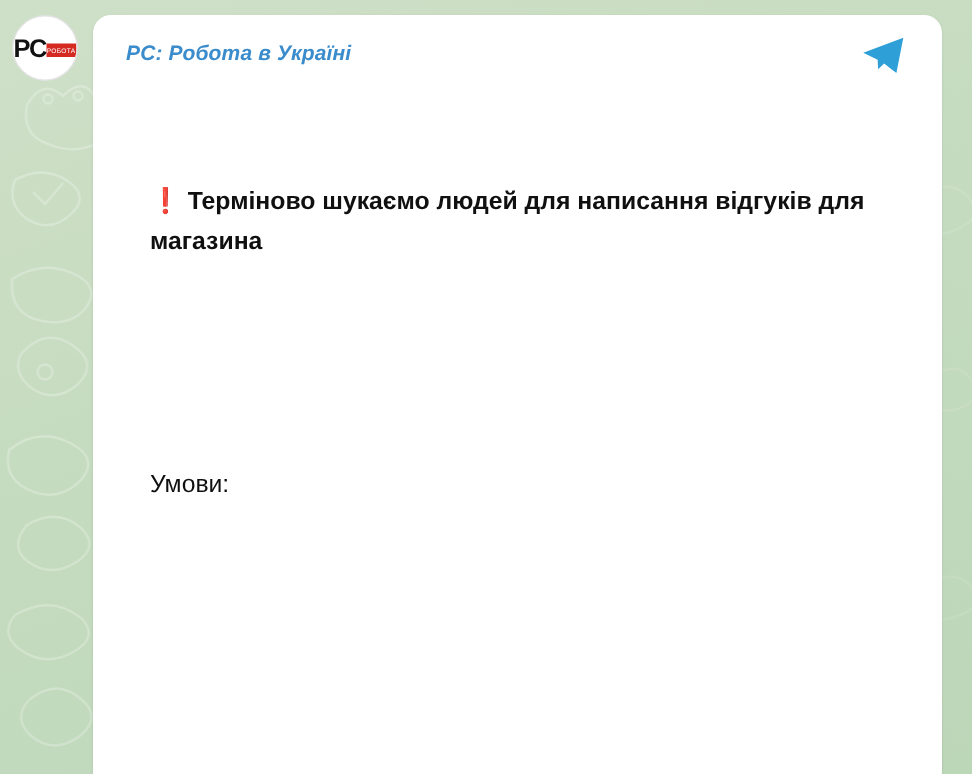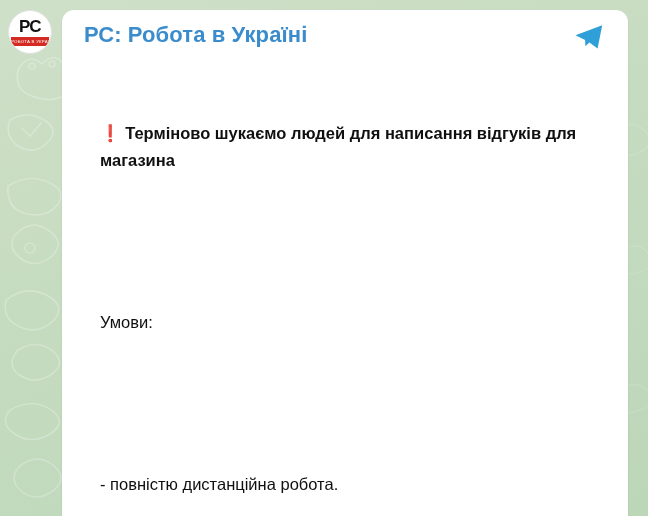--- a/index.html
+++ b/index.html
@@ -37,21 +37,21 @@
     left: 8px;
     top: 10px;
     width: 44px;
     height: 44px;
     border-radius: 50%;
     background: #ffffff;
     border: 1px solid #e2e2e2;
     display: flex;
     align-items: center;
     justify-content: center;
-    flex-direction: column;
+    flex-direction: row;
     box-sizing: border-box;
     overflow: hidden;
   }
   .avatar .av-top {
     font-size: 17px;
     font-weight: bold;
     color: #111111;
     line-height: 17px;
     letter-spacing: -0.5px;
   }
@@ -81,25 +81,26 @@
     box-sizing: border-box;
     padding: 14px 22px 12px 22px;
     box-shadow: 0 1px 2px rgba(0,0,0,0.10);
   }
   .bubble-head {
     display: flex;
     align-items: flex-start;
     justify-content: space-between;
   }
   .channel-name {
-    font-size: 22px;
+    font-size: 14px;
     font-weight: bold;
     color: #3a8ccc;
     line-height: 22px;
     letter-spacing: 0.1px;
+    font-style: italic;
   }
   .tg-icon {
     flex: 0 0 auto;
     margin-top: 0px;
     margin-right: 2px;
   }
   .body-text {
     margin-top: 12px;
     font-size: 16.5px;
     line-height: 27px;
@@ -169,21 +170,20 @@
           <path d="M11.4 22.2 L11.1 15.9 L24.3 4.8 L11.1 15.9 Z" fill="#1d7fb3"></path>
         </svg>
       </span>
     </div>
 
     <div class="body-text">
       <div class="para bold"><span class="warn">❗</span> <span>Терміново шукаємо людей для написання відгуків для магазина</span></div>
       <div class="para spacer"></div>
       <div class="para">Умови:</div>
       <div class="para spacer"></div>
-      <div class="para">- повністю дистанційна робота.</div>
       
       
       
       
       
       
       
       
       
       

